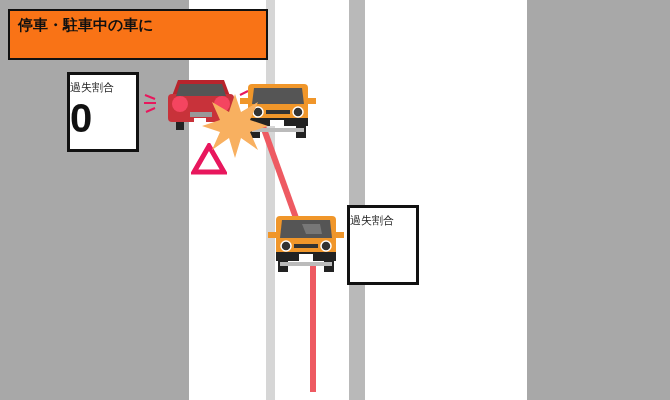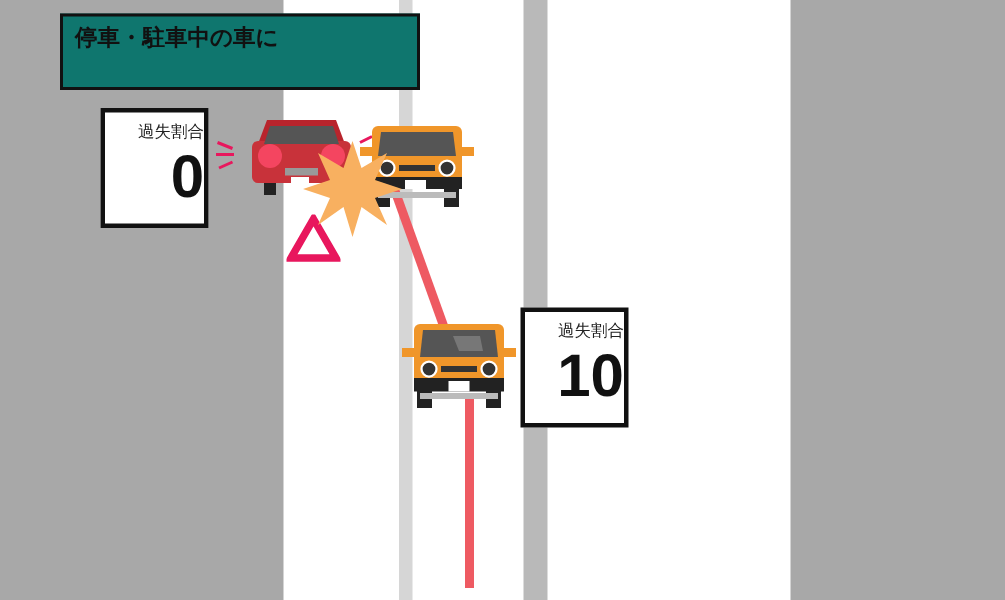--- a/index.html
+++ b/index.html
@@ -1,23 +1,23 @@
 <!DOCTYPE html>
 <html><head>
 <meta charset="utf-8">
 <style>
   html,body{margin:0;padding:0;}
   body{width:670px;height:400px;position:relative;overflow:hidden;background:#a8a8a8;font-family:"DejaVu Sans",sans-serif;}
   .abs{position:absolute;}
   .road{left:189px;top:0;width:338px;height:400px;background:#ffffff;}
   .lane-light{left:266px;top:0;width:9px;height:400px;background:#d6d6d6;}
   .lane-dark{left:349px;top:0;width:16px;height:400px;background:#b9b9b9;}
-  .title-box{left:8px;top:9px;width:240px;height:51px;background:#0f766e;border:2px solid #111;box-sizing:border-box;padding:3px 8px;margin-left:32px;}
+  .title-box{left:8px;top:9px;width:260px;height:51px;background:#f97316;border:2px solid #111;box-sizing:border-box;padding:3px 8px;}
   .title-box div{font-size:15px;font-weight:bold;line-height:22px;color:#111;white-space:nowrap;}
-  .ratio{background:#fff;border:3px solid #111;box-sizing:border-box;text-align:right;}
+  .ratio{background:#fff;border:3px solid #111;box-sizing:border-box;text-align:left;}
   .ratio .lbl{font-size:11px;color:#222;margin-top:6px;line-height:14px;}
   .ratio .num{font-size:40px;font-weight:bold;color:#111;line-height:46px;font-family:"Liberation Sans",sans-serif;}
 </style>
 </head>
 <body>
 
 <div class="abs road"></div>
 <div class="abs lane-light"></div>
 <div class="abs lane-dark"></div>
 
@@ -89,14 +89,13 @@
   <circle cx="20" cy="34" r="5" fill="#333" stroke="#fff" stroke-width="1.5"></circle>
   <circle cx="60" cy="34" r="5" fill="#333" stroke="#fff" stroke-width="1.5"></circle>
   <rect x="28" y="32" width="24" height="4" fill="#333"></rect>
   <rect x="10" y="40" width="60" height="9" fill="#222"></rect>
   <rect x="14" y="50" width="52" height="4" fill="#bbb"></rect>
   <rect x="33" y="42" width="14" height="7" fill="#fff"></rect>
 </svg>
 
 <div class="abs ratio" style="left:347px;top:205px;width:72px;height:80px;">
   <div class="lbl">過失割合</div>
-  <div class="num">10</div>
 </div>
 
 </body></html>

